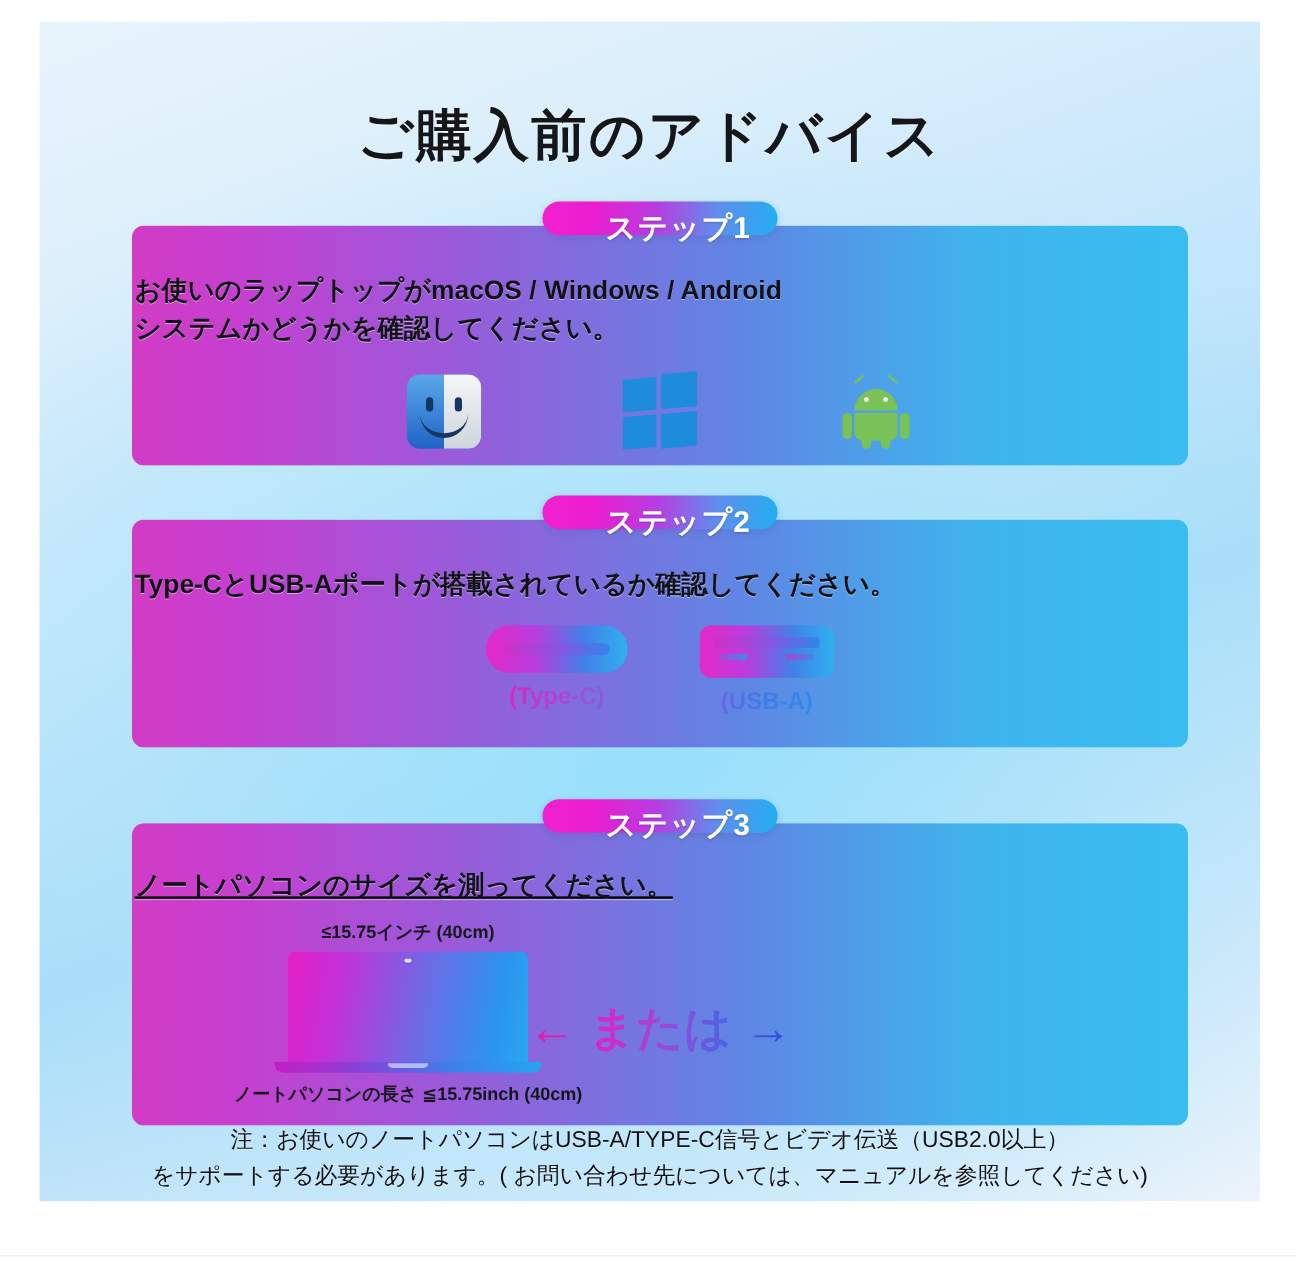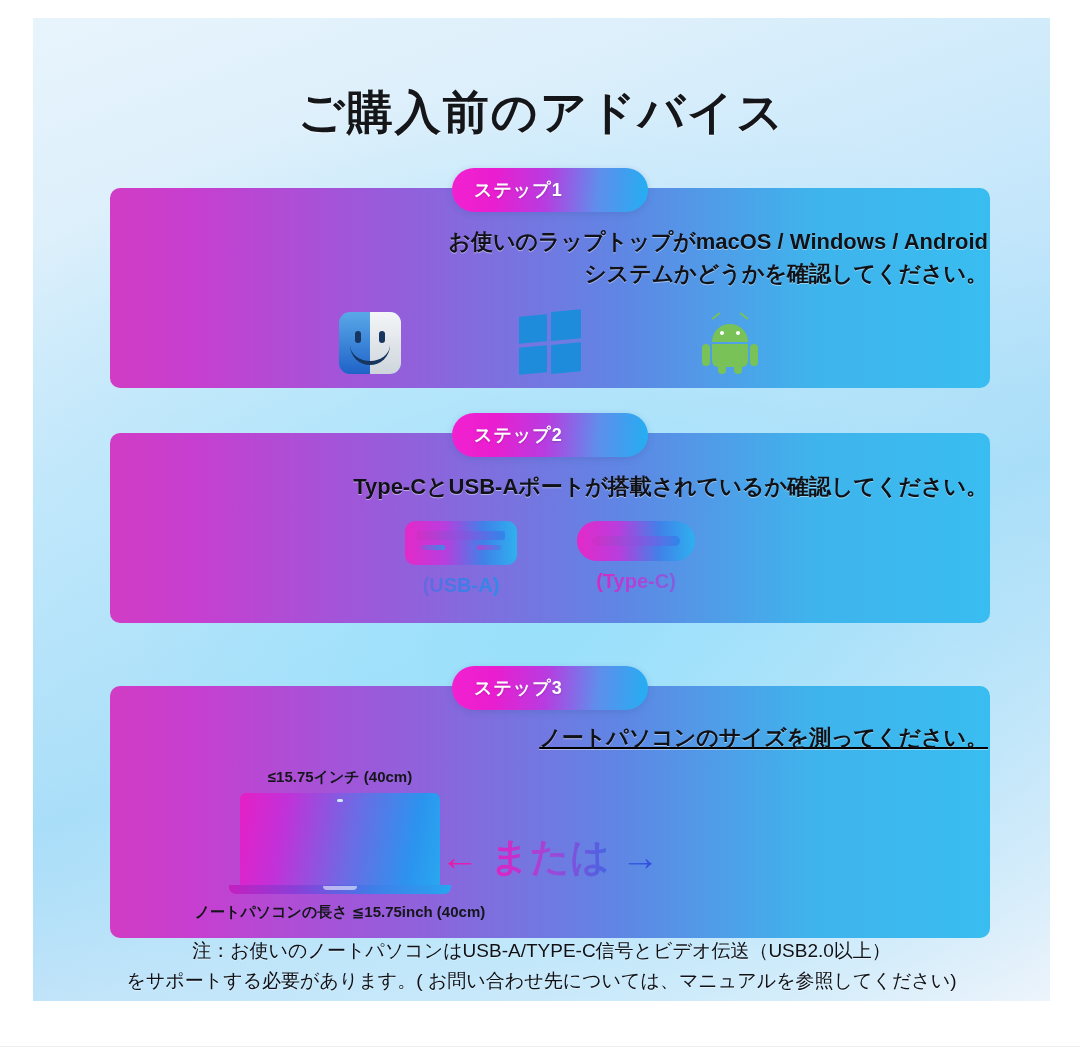--- a/index.html
+++ b/index.html
@@ -35,31 +35,31 @@
     border:2px solid transparent;
     border-radius:10px;
     background-image:linear-gradient(rgba(255,255,255,0),rgba(255,255,255,0)),
                      linear-gradient(90deg,#d13cc4 0%,#c63fd0 10%,#9a5ada 30%,#5f86e4 58%,#3fb4ec 80%,#39bdf0 100%);
     background-origin:border-box;
     background-clip:padding-box,border-box;
     box-sizing:border-box;
   }
   .badge{
     position:absolute;top:-22px;left:50%;transform:translateX(-50%);
-    min-width:196px;height:44px;line-height:44px;text-align:left;
+    min-width:196px;height:28px;line-height:44px;text-align:right;
     border-radius:22px;
     background:linear-gradient(95deg,#f221cf 0%,#e91ed0 22%,#b83ce0 48%,#5f8eec 74%,#22aff2 100%);
-    color:#ffffff;font-size:18px;font-weight:700;letter-spacing:1px;
+    color:#ffffff;font-size:25px;font-weight:700;letter-spacing:1px;
     box-shadow:0 2px 6px rgba(60,90,160,.25);
     text-shadow:0 1px 2px rgba(0,0,0,.18);
     padding:0 22px;box-sizing:border-box;
     z-index:4;
   }
   .step-text{
-    text-align:right;color:#101218;font-weight:700;
+    text-align:left;color:#101218;font-weight:700;
     font-size:22px;line-height:1.45;
     text-shadow:0 1px 0 rgba(255,255,255,.45);
   }
 
   
   #step1{top:170px;}
   #step1 .step-box{height:200px;padding-top:36px;}
   #os-icons{display:flex;justify-content:center;gap:118px;margin-top:22px;}
   .os-ico{width:62px;height:62px;position:relative;}
 
@@ -218,34 +218,34 @@
   </section>
 
   <section class="step-section" id="step2">
     <div class="step-box">
       <div class="badge">ステップ2</div>
       <div class="step-text">
         <div>Type-CとUSB-Aポートが搭載されているか確認してください。</div>
       </div>
       <div id="ports">
         <div class="port-wrap">
+          <div class="typec-shell">
+            <div class="typec-inner"></div>
+          </div>
+          <div class="port-label label-c">(Type-C)</div>
+        </div>
+        <div class="port-wrap">
           <div class="usba-shell">
             <div class="usba-bar"></div>
             <div class="usba-pins">
                 <i></i>
                 <i></i>
               </div>
           </div>
           <div class="port-label label-a">(USB-A)</div>
-        </div>
-        <div class="port-wrap">
-          <div class="typec-shell">
-            <div class="typec-inner"></div>
-          </div>
-          <div class="port-label label-c">(Type-C)</div>
         </div>
       </div>
     </div>
   </section>
 
   <section class="step-section" id="step3">
     <div class="step-box">
       <div class="badge">ステップ3</div>
       <div class="step-text">
         <div>ノートパソコンのサイズを測ってください。</div>

